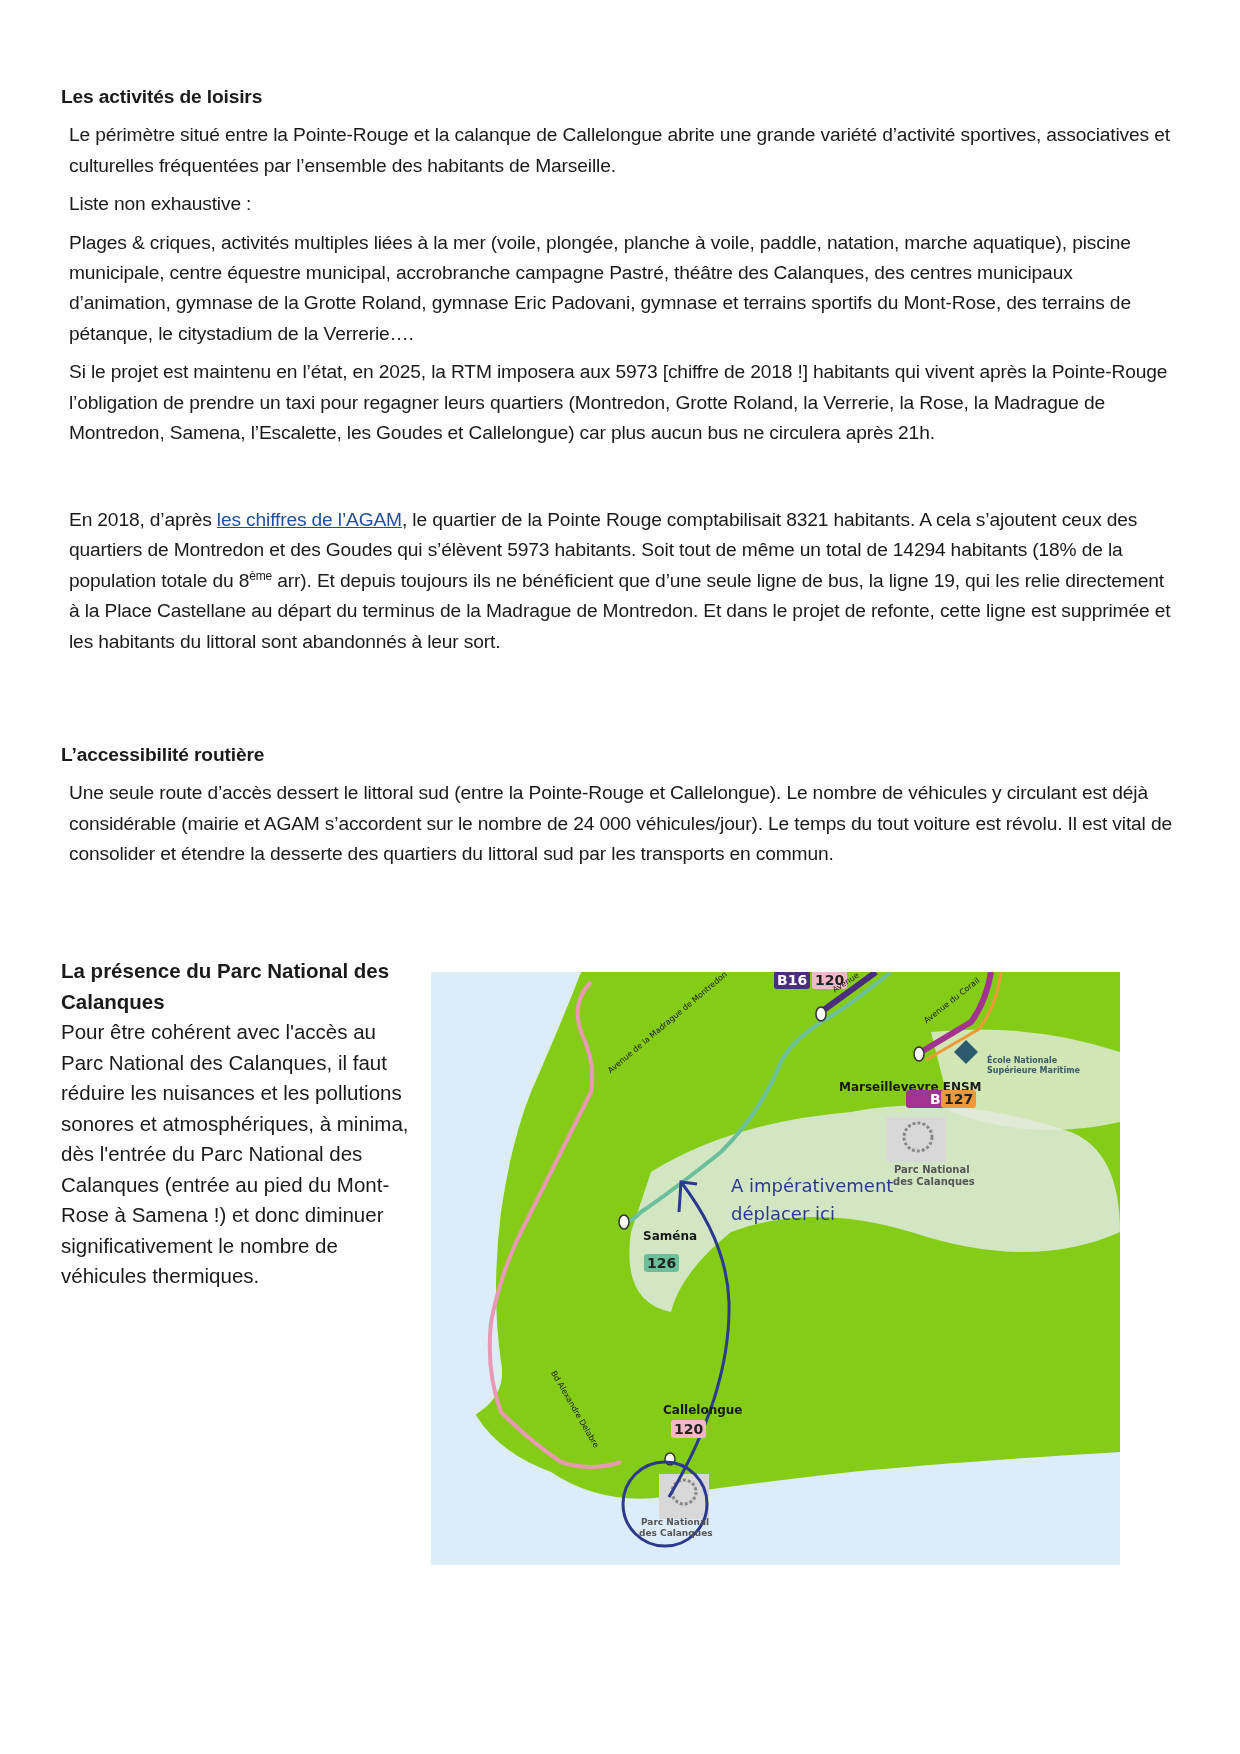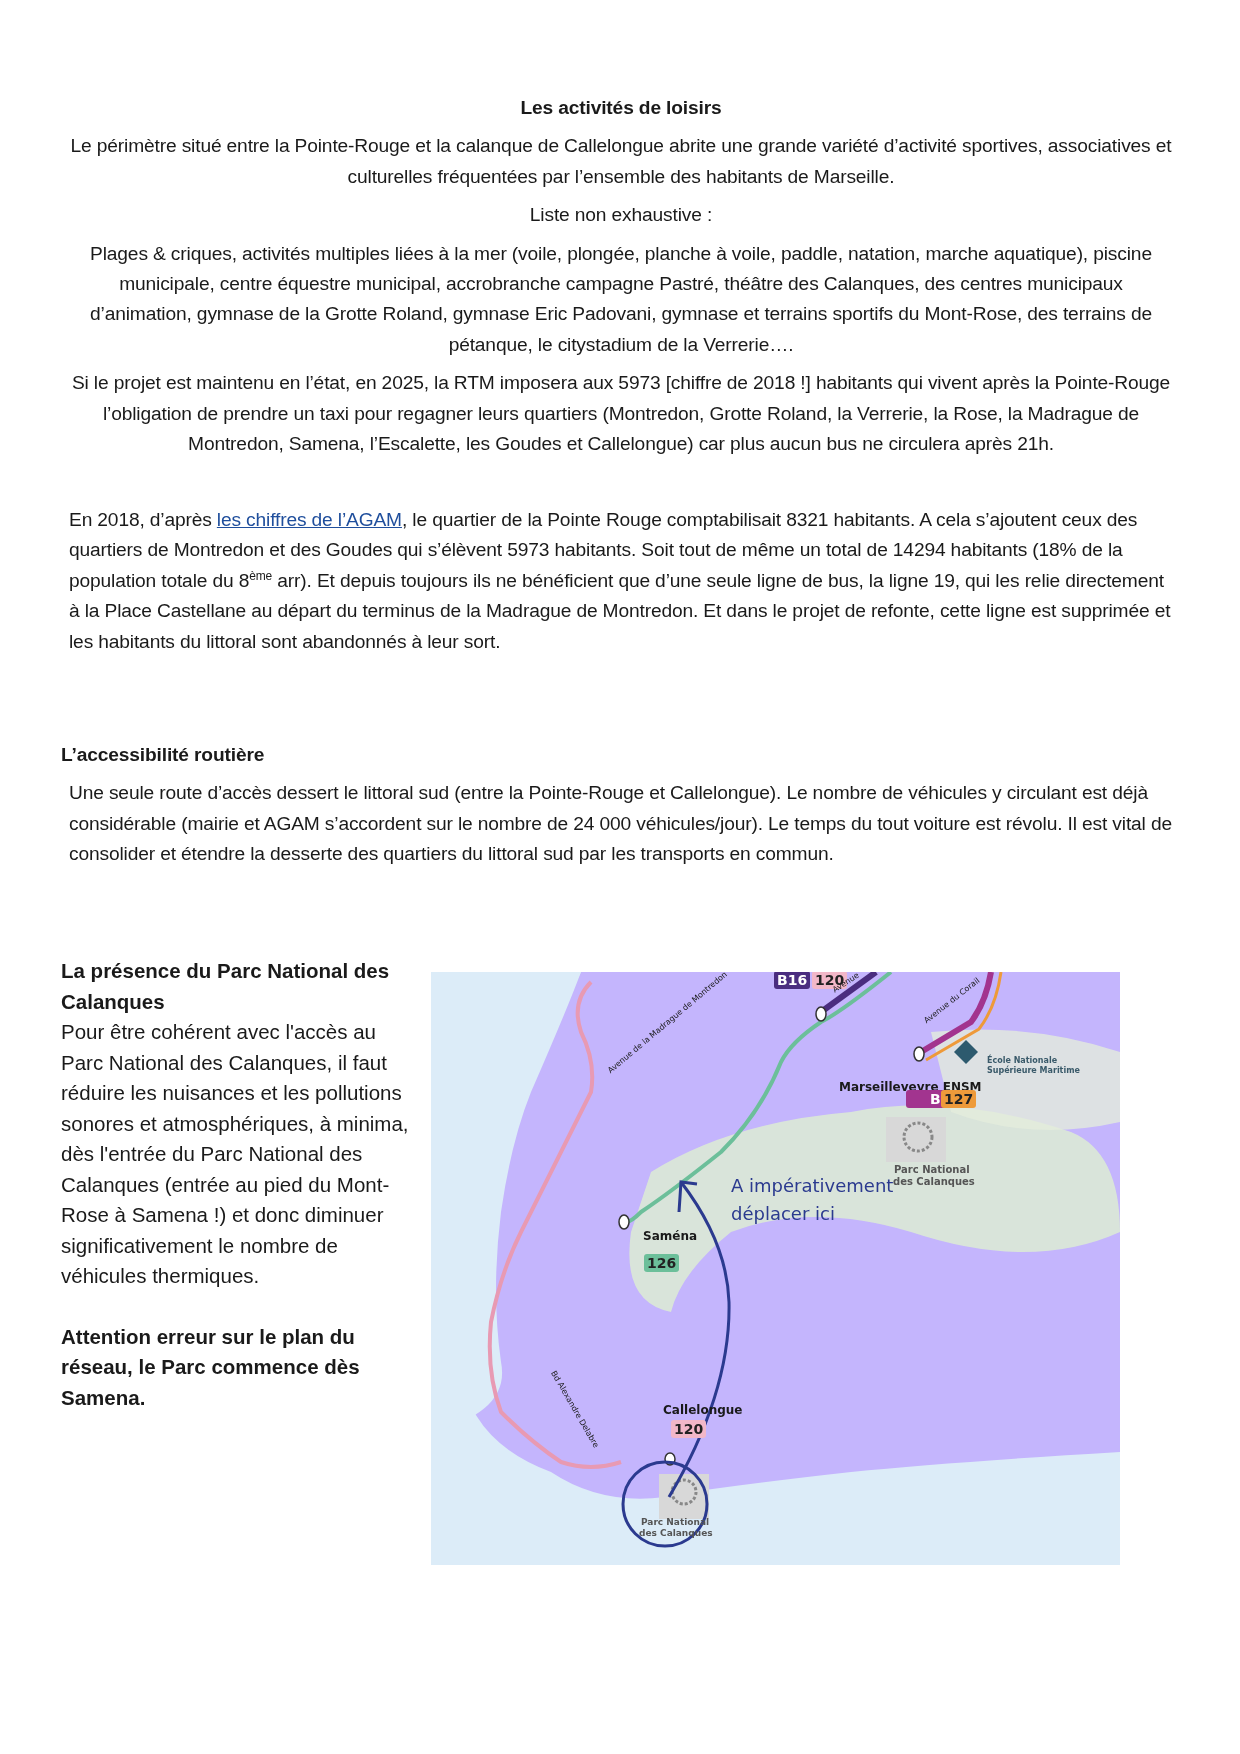--- a/index.html
+++ b/index.html
@@ -7,50 +7,49 @@
          font-family:"Liberation Sans", sans-serif; color:#1a1a1a; }
   .para { position:absolute; left:61px; width:1120px; font-size:19.2px; line-height:30.4px; letter-spacing:-0.15px; }
   .para h3 { margin:0; font-size:19.2px; font-weight:bold; line-height:30.4px; }
   .para p { margin:8px; }
   a.link { color:#1f4e9c; text-decoration:underline; }
   sup { font-size:12px; line-height:0; vertical-align:super; }
   .side { position:absolute; left:61px; top:956px; width:360px; font-size:20.5px; line-height:30.5px; }
   .side h3 { margin:0; font-size:20.5px; font-weight:bold; line-height:30.5px; }
   .side p { margin:0; }
   .side .warn { margin-top:30px; font-weight:bold; }
-  .map { position:absolute; left:431px; top:972px; width:689px; height:593px; background:#c4b5fd; overflow:hidden; }
+  .map { position:absolute; left:431px; top:972px; width:689px; height:593px; background:#84cc16; overflow:hidden; }
   .map svg { position:absolute; left:0; top:0; }
   .lbl { position:absolute; font-family:"DejaVu Sans", sans-serif; font-weight:bold; white-space:nowrap; }
   .badge { position:absolute; font-family:"DejaVu Sans", sans-serif; font-weight:bold; font-size:14px; padding:0 3px; border-radius:3px; line-height:18px; }
   .anno { position:absolute; color:#2b3a8f; font-family:"DejaVu Sans", sans-serif; font-size:18px; line-height:28px; }
 </style>
 </head>
 <body>
 
-<div class="para" style="top:93px;text-align:center;">
+<div class="para" style="top:82px;">
   <h3>Les activités de loisirs</h3>
   <p>Le périmètre situé entre la Pointe-Rouge et la calanque de Callelongue abrite une grande variété d’activité sportives, associatives et culturelles fréquentées par l’ensemble des habitants de Marseille.</p>
   <p>Liste non exhaustive :</p>
   <p>Plages &amp; criques, activités multiples liées à la mer (voile, plongée, planche à voile, paddle, natation, marche aquatique), piscine municipale, centre équestre municipal, accrobranche campagne Pastré, théâtre des Calanques, des centres municipaux d’animation, gymnase de la Grotte Roland, gymnase Eric Padovani, gymnase et terrains sportifs du Mont-Rose, des terrains de pétanque, le citystadium de la Verrerie….</p>
   <p>Si le projet est maintenu en l’état, en 2025, la RTM imposera aux 5973 [chiffre de 2018 !] habitants qui vivent après la Pointe-Rouge l’obligation de prendre un taxi pour regagner leurs quartiers (Montredon, Grotte Roland, la Verrerie, la Rose, la Madrague de Montredon, Samena, l’Escalette, les Goudes et Callelongue) car plus aucun bus ne circulera après 21h.</p>
 </div>
 
 <div class="para" style="top:497px;">
   <p><span>En 2018, d’après </span><a class="link" href="#">les chiffres de l’AGAM</a><span>, le quartier de la Pointe Rouge comptabilisait 8321 habitants. A cela s’ajoutent ceux des quartiers de Montredon et des Goudes qui s’élèvent 5973 habitants. Soit tout de même un total de 14294 habitants (18% de la population totale du 8</span><sup>ème</sup><span> arr). Et depuis toujours ils ne bénéficient que d’une seule ligne de bus, la ligne 19, qui les relie directement à la Place Castellane au départ du terminus de la Madrague de Montredon. Et dans le projet de refonte, cette ligne est supprimée et les habitants du littoral sont abandonnés à leur sort.</span></p>
 </div>
 
 <div class="para" style="top:740px;">
   <h3>L’accessibilité routière</h3>
   <p>Une seule route d’accès dessert le littoral sud (entre la Pointe-Rouge et Callelongue). Le nombre de véhicules y circulant est déjà considérable (mairie et AGAM s’accordent sur le nombre de 24 000 véhicules/jour). Le temps du tout voiture est révolu. Il est vital de consolider et étendre la desserte des quartiers du littoral sud par les transports en commun.</p>
 </div>
 
 <div class="side">
   <h3>La présence du Parc National des Calanques</h3>
   <p>Pour être cohérent avec l'accès au Parc National des Calanques, il faut réduire les nuisances et les pollutions sonores et atmosphériques, à minima, dès l'entrée du Parc National des Calanques (entrée au pied du Mont-Rose à Samena !) et donc diminuer significativement le nombre de véhicules thermiques.</p>
-  <p class="warn">Attention erreur sur le plan du réseau, le Parc commence dès Samena.</p>
 </div>
 
 <div class="map">
   <svg width="689" height="593" viewBox="0 0 689 593">
 
     <path d="M0,0 L150,0 Q130,40 90,140 Q60,200 40,260 Q20,330 30,400 Q40,470 120,500 Q180,540 260,520 Q330,510 420,500 Q520,490 689,480 L689,593 L0,593 Z" fill="#dcecf8"></path>
     <path d="M0,0 L150,0 Q135,40 100,120 Q80,170 70,240 Q60,320 70,390 Q80,440 0,460 Z" fill="#dcecf8"></path>
 
     <path d="M220,200 Q300,150 420,140 Q520,120 640,160 Q689,180 689,260 Q600,300 480,260 Q380,230 300,260 Q250,300 240,340 Q190,330 200,260 Z" fill="#dce9d6" opacity="0.9"></path>
     <path d="M500,60 Q600,50 689,80 L689,150 Q600,170 520,140 Z" fill="#e3ecdc" opacity="0.8"></path>

